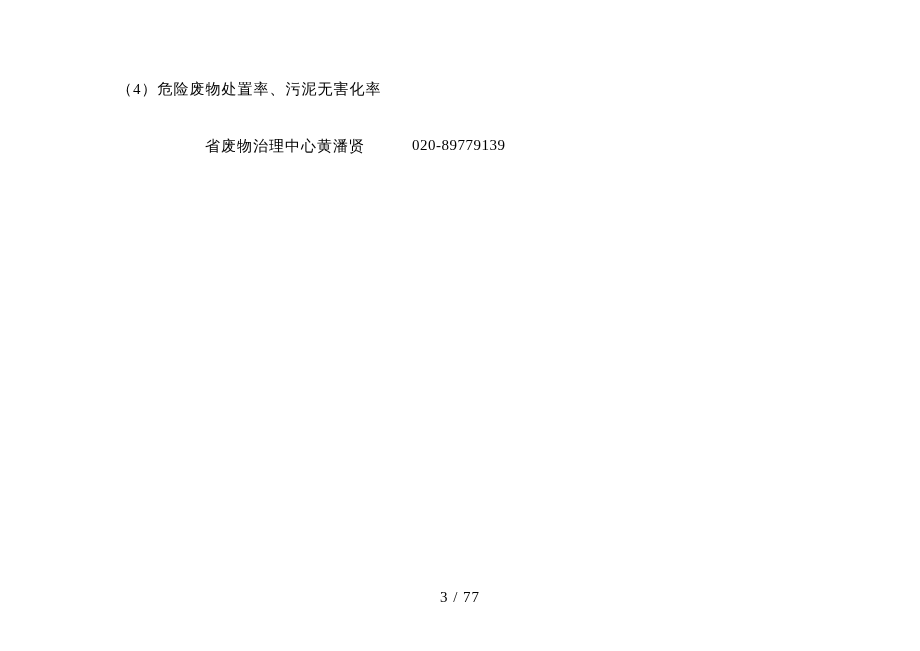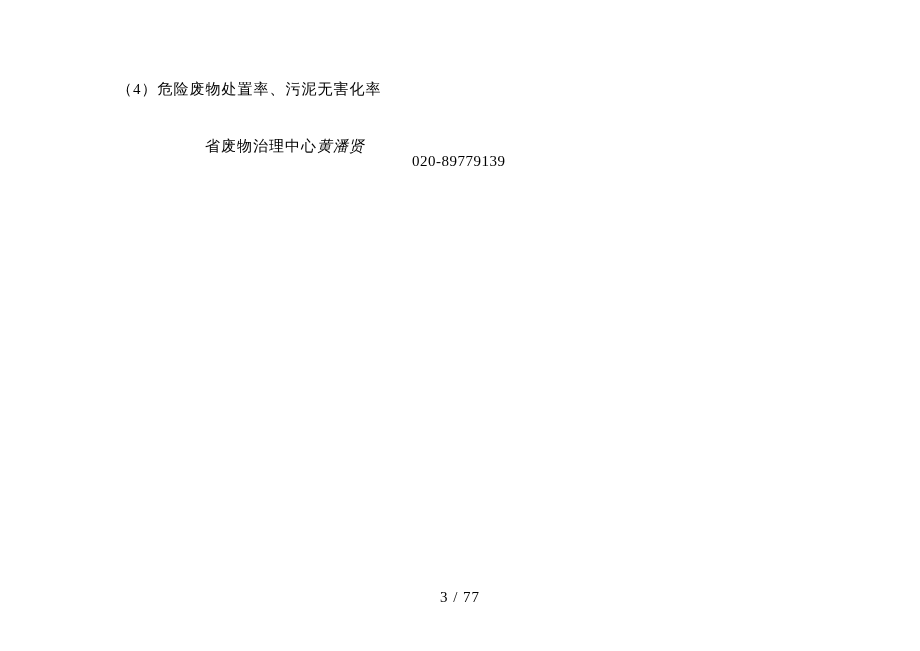--- a/index.html
+++ b/index.html
@@ -29,26 +29,24 @@
       display: flex;
       font-size: 15px;
       letter-spacing: 1px;
     }
     .org {
       width: 200px;
       text-align: right;
     }
     .name {
       width: 95px;
-      font-style: italic;
     }
     .phone {
       width: 155px;
       letter-spacing: 0.5px;
-      margin-top: 16px;
     }
     .email {
       letter-spacing: 0.5px;
     }
     .page-number {
       position: absolute;
       bottom: 45px;
       left: 0;
       right: 0;
       text-align: center;

